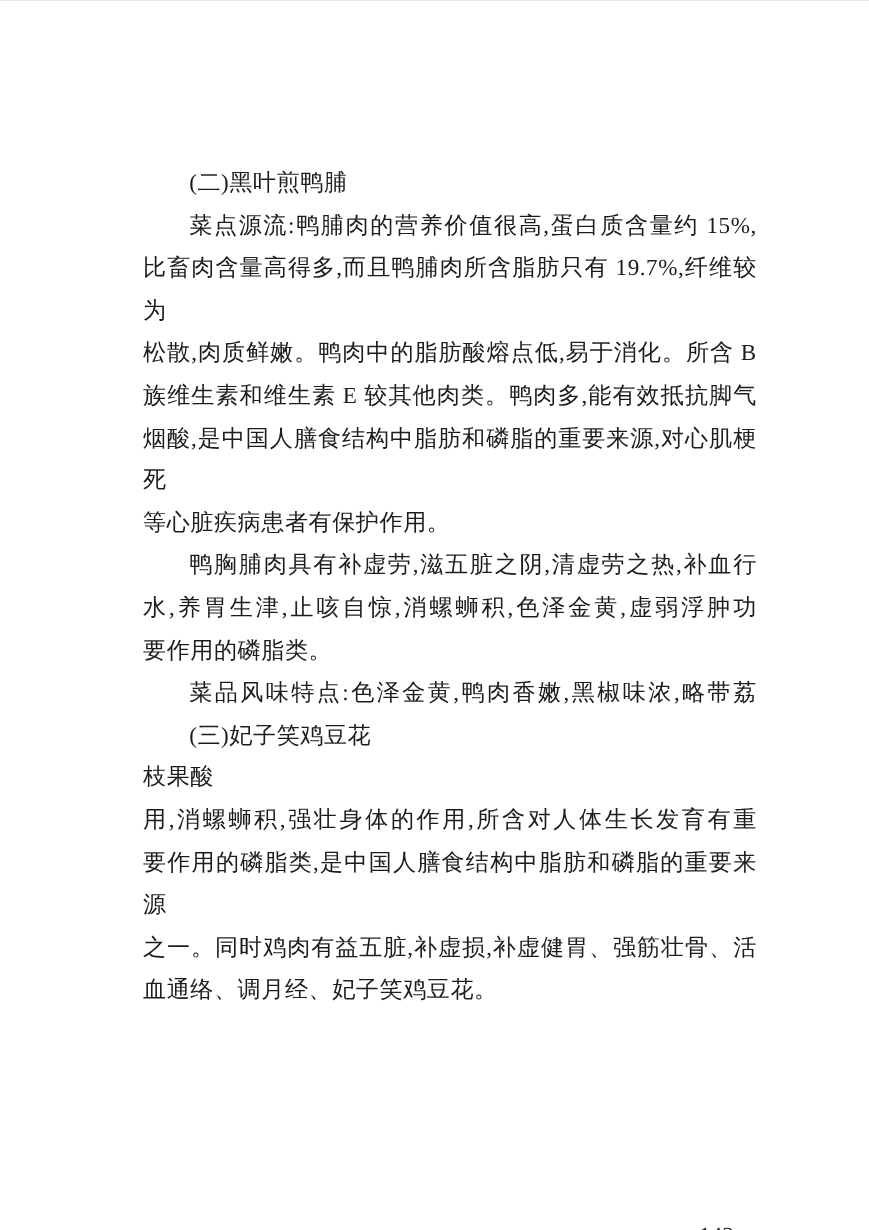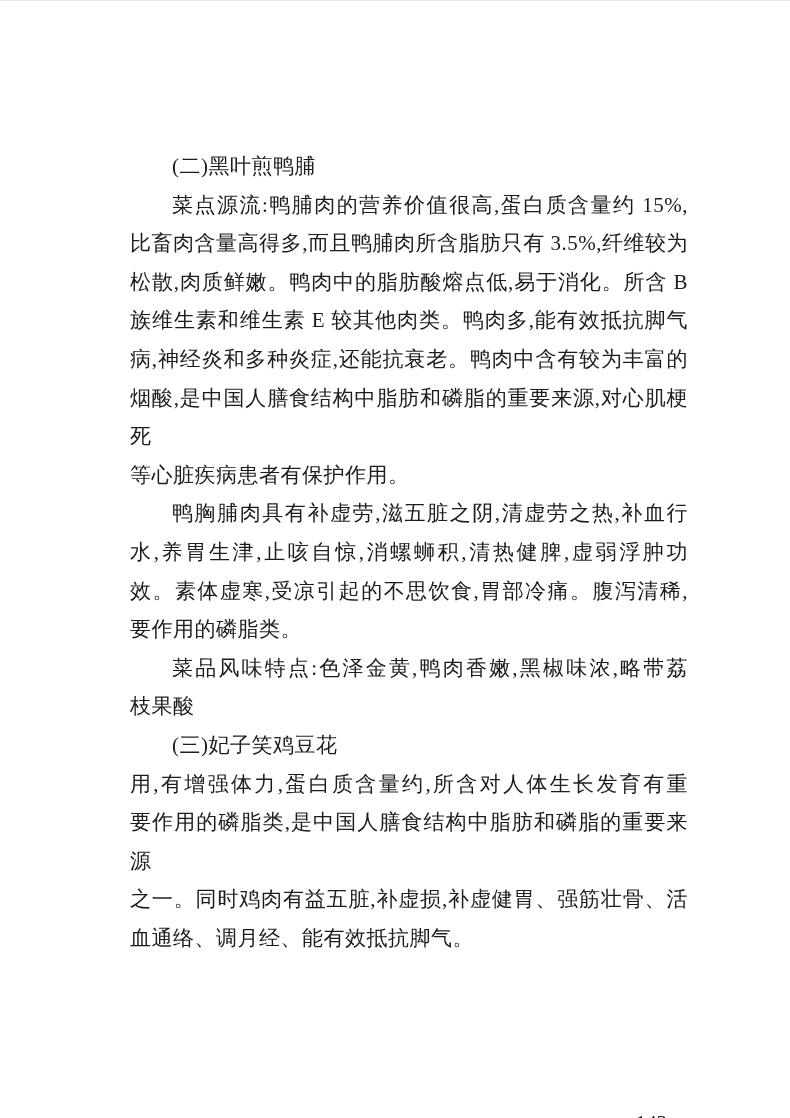--- a/index.html
+++ b/index.html
@@ -51,33 +51,31 @@
     color: #1c1c1c;
   }
 </style>
 </head>
 <body>
 
 <div class="page">
   <div class="content">
     <div class="line indent">(二)黑叶煎鸭脯</div>
     <div class="line indent justify">菜点源流:鸭脯肉的营养价值很高,蛋白质含量约 15%,</div>
-    <div class="line justify">比畜肉含量高得多,而且鸭脯肉所含脂肪只有 3.5%,纤维较为</div>
+    <div class="line justify">比畜肉含量高得多,而且鸭脯肉所含脂肪只有 19.7%,纤维较为</div>
     <div class="line justify">松散,肉质鲜嫩。鸭肉中的脂肪酸熔点低,易于消化。所含 B</div>
     <div class="line justify">族维生素和维生素 E 较其他肉类。鸭肉多,能有效抵抗脚气</div>
-    <div class="line justify">病,神经炎和多种炎症,还能抗衰老。鸭肉中含有较为丰富的</div>
     <div class="line justify">烟酸,是中国人膳食结构中脂肪和磷脂的重要来源,对心肌梗死</div>
     <div class="line">等心脏疾病患者有保护作用。</div>
     <div class="line indent justify">鸭胸脯肉具有补虚劳,滋五脏之阴,清虚劳之热,补血行</div>
-    <div class="line justify">水,养胃生津,止咳自惊,消螺蛳积,清热健脾,虚弱浮肿功</div>
-    <div class="line justify">效。素体虚寒,受凉引起的不思饮食,胃部冷痛。腹泻清稀,</div>
+    <div class="line justify">水,养胃生津,止咳自惊,消螺蛳积,色泽金黄,虚弱浮肿功</div>
     <div class="line">要作用的磷脂类。</div>
     <div class="line indent justify">菜品风味特点:色泽金黄,鸭肉香嫩,黑椒味浓,略带荔</div>
+    <div class="line indent">(三)妃子笑鸡豆花</div>
     <div class="line">枝果酸</div>
-    <div class="line indent">(三)妃子笑鸡豆花</div>
-    <div class="line justify">用,有增强体力,蛋白质含量约,所含对人体生长发育有重</div>
+    <div class="line justify">用,消螺蛳积,强壮身体的作用,所含对人体生长发育有重</div>
     <div class="line justify">要作用的磷脂类,是中国人膳食结构中脂肪和磷脂的重要来源</div>
     <div class="line justify">之一。同时鸡肉有益五脏,补虚损,补虚健胃、强筋壮骨、活</div>
-    <div class="line">血通络、调月经、能有效抵抗脚气。</div>
+    <div class="line">血通络、调月经、妃子笑鸡豆花。</div>
   </div>
 
   <div class="footer">—143—</div>
 </div>
 
 </body></html>

